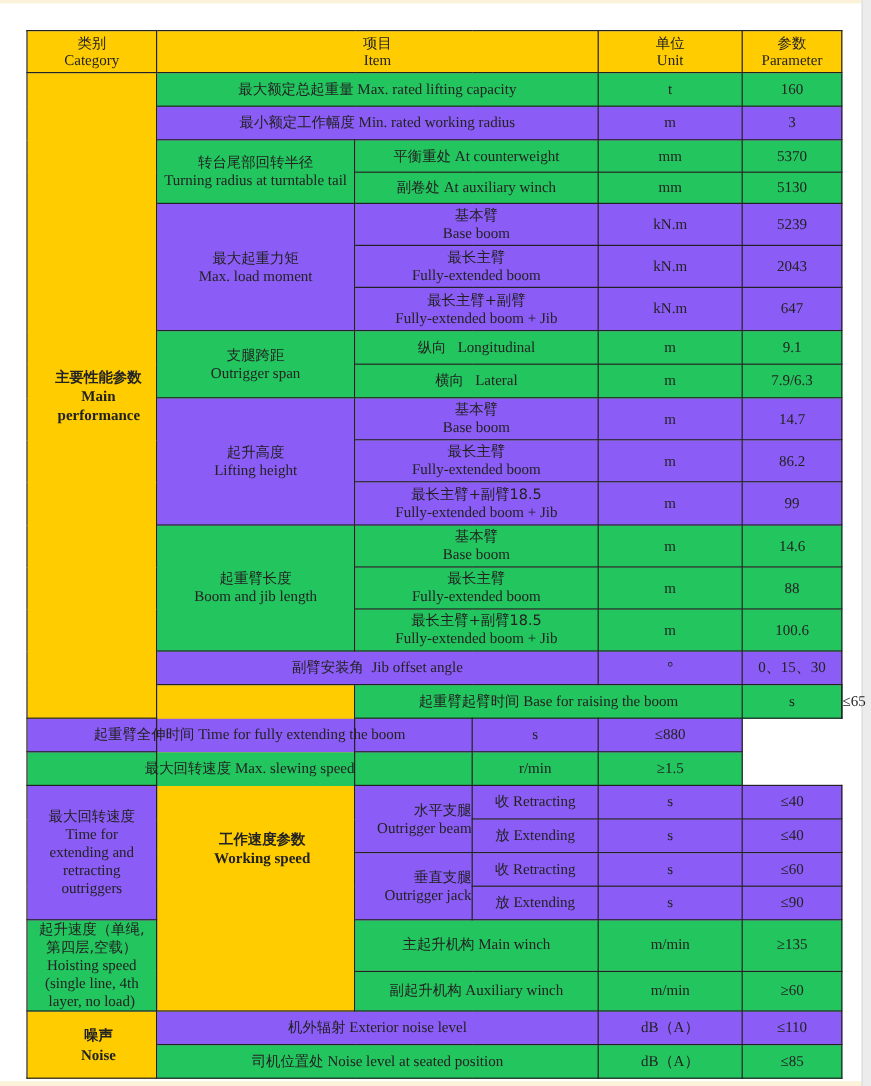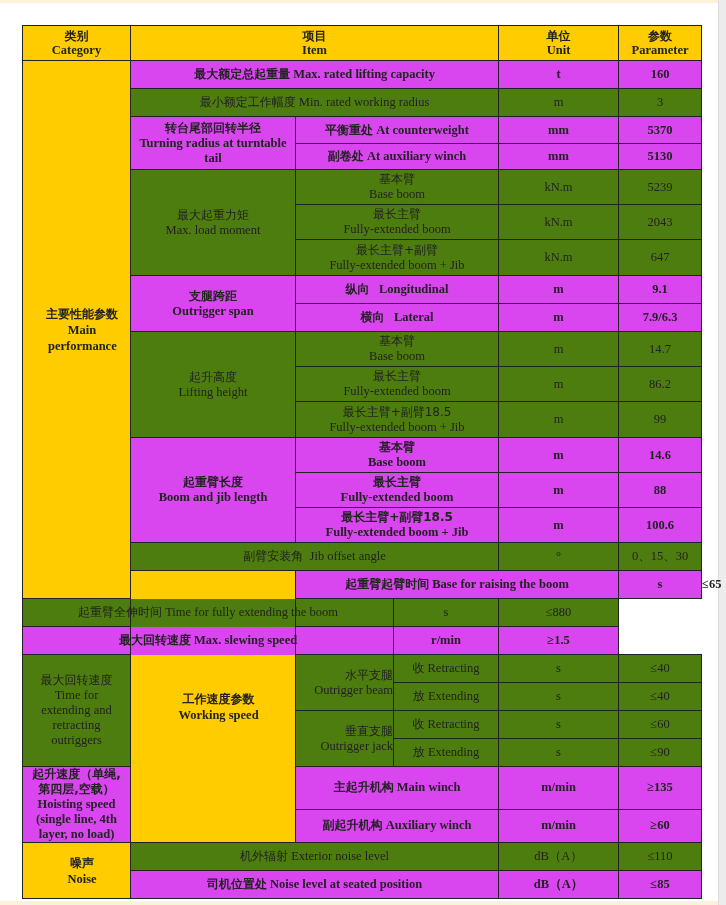--- a/index.html
+++ b/index.html
@@ -12,24 +12,24 @@
   .page { position:absolute; left:0; top:3px; width:718px; height:898px; background:#ffffff; }
   .scroll { position:absolute; left:718px; top:0; width:8px; height:905px; background:#ececec; border-left:1px solid #dcdcdc; }
   table {
     position:absolute; left:22px; top:25px; border-collapse:collapse; table-layout:fixed;
     width:679px;
   }
   td, th {
     border:1.5px solid #222; padding:0; text-align:center; vertical-align:middle;
     font-size:12.5px; line-height:15px; font-weight:normal;
   }
-  th { background:#ffcc00; font-weight:bold; font-size:12.5px; line-height:14px; }
+  th { background:#ffcc00; font-weight:normal; font-size:12.5px; line-height:14px; }
   .cat { background:#ffcc00; font-weight:bold; line-height:16px;padding-left:11px; }
-  .l { background:#d946ef;font-weight:bold; }
-  .d { background:#4d7c0f; }
+  .l { background:#22c55e; }
+  .d { background:#8b5cf6; }
   .zh { font-family:"DejaVu Sans",sans-serif; font-size:12px; }
   .lt { text-align:right; padding-left:2px; }
   .blk { display:block; }
 </style>
 </head>
 <body>
 
 <div class="topbar"></div>
 <div class="page"></div>
 <div class="bottombar"></div>

